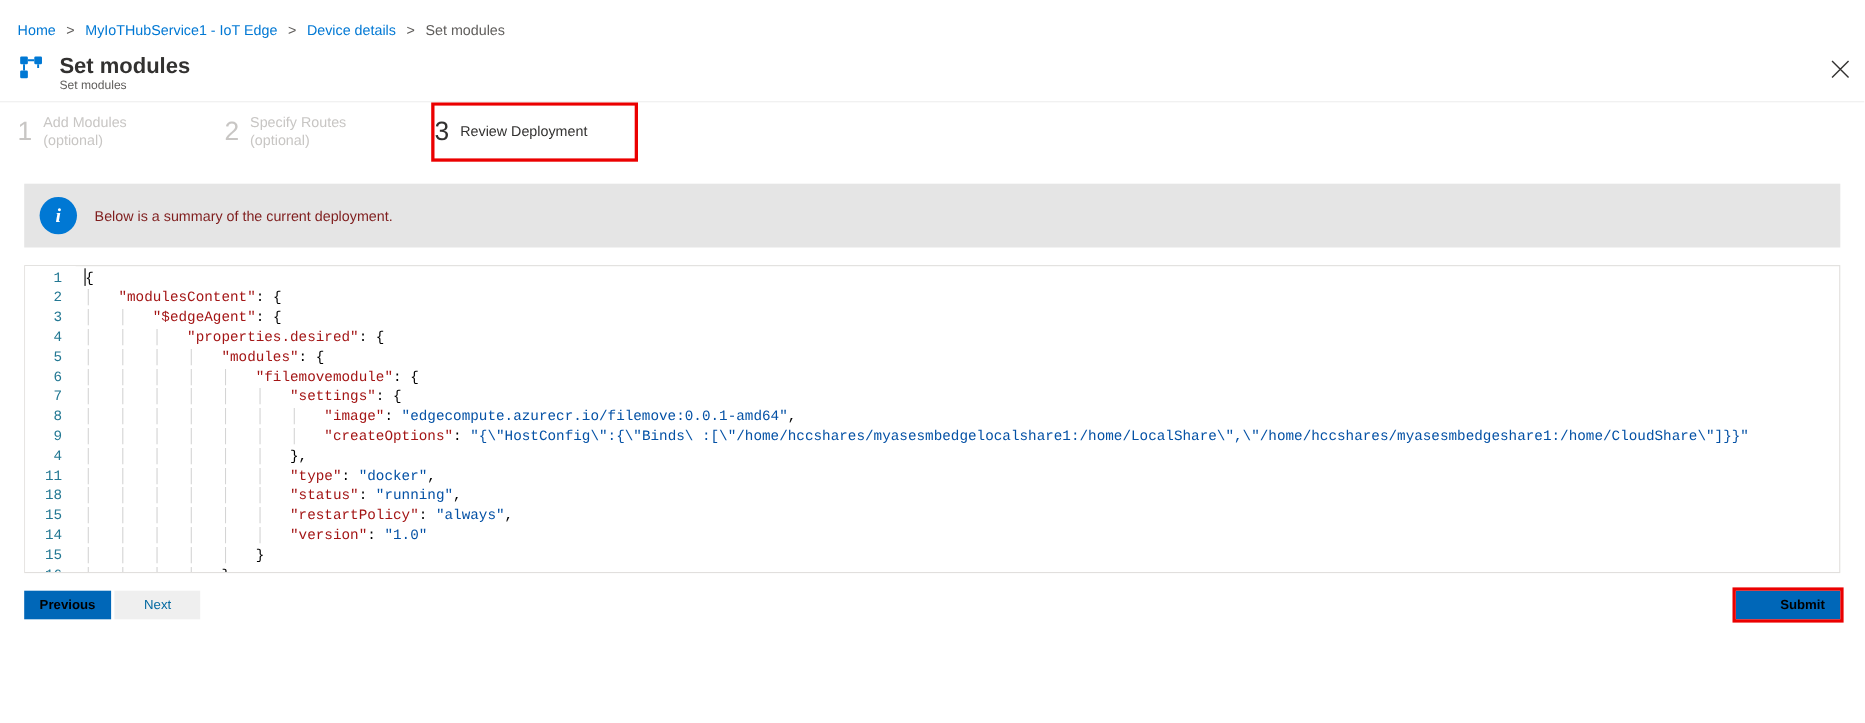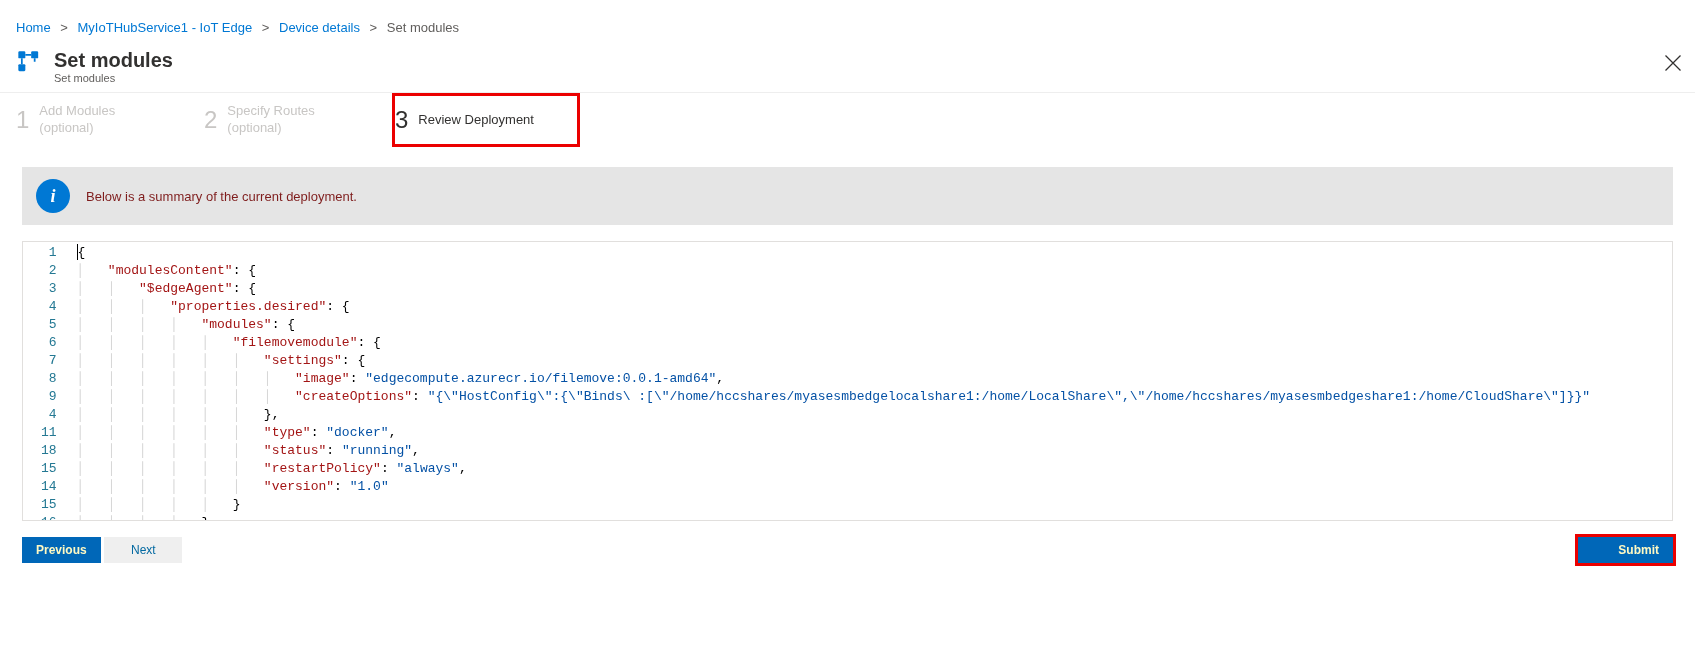--- a/index.html
+++ b/index.html
@@ -40,21 +40,21 @@
   .code { padding: 2px 8px; white-space: pre; flex-grow: 1; }
   .code .line { height: 18px; line-height: 18px; display: flex; }
   .code .line .guides { color: #d3d3d3; letter-spacing: 0; }
   .tk-key { color: #a31515; }
   .tk-str { color: #0451a5; }
   .tk-pun { color: #000; }
   .cursor { display: inline-block; border-left: 1px solid #000; height: 16px; vertical-align: middle; }
 
   .footer { display: flex; justify-content: space-between; align-items: center; padding: 16px 22px; }
   .btn { min-width: 78px; height: 26px; border: none; font-size: 12px; cursor: pointer; padding: 0 14px; }
-  .btn-primary { background: #0067b8; color: #fef9c3; font-weight: 600; }
+  .btn-primary { background: #0067b8; color: #000000; font-weight: 600; }
   .btn-secondary { background: #efefef; color: #0369a1; }
   .btn-highlight { outline: 3px solid #eb0000; padding-left: 40px; }
 </style>
 </head>
 <body>
 
 <div class="breadcrumb">
   <a href="#">Home</a>
   <span class="sep">&gt;</span>
   <a href="#">MyIoTHubService1 - IoT Edge</a>

